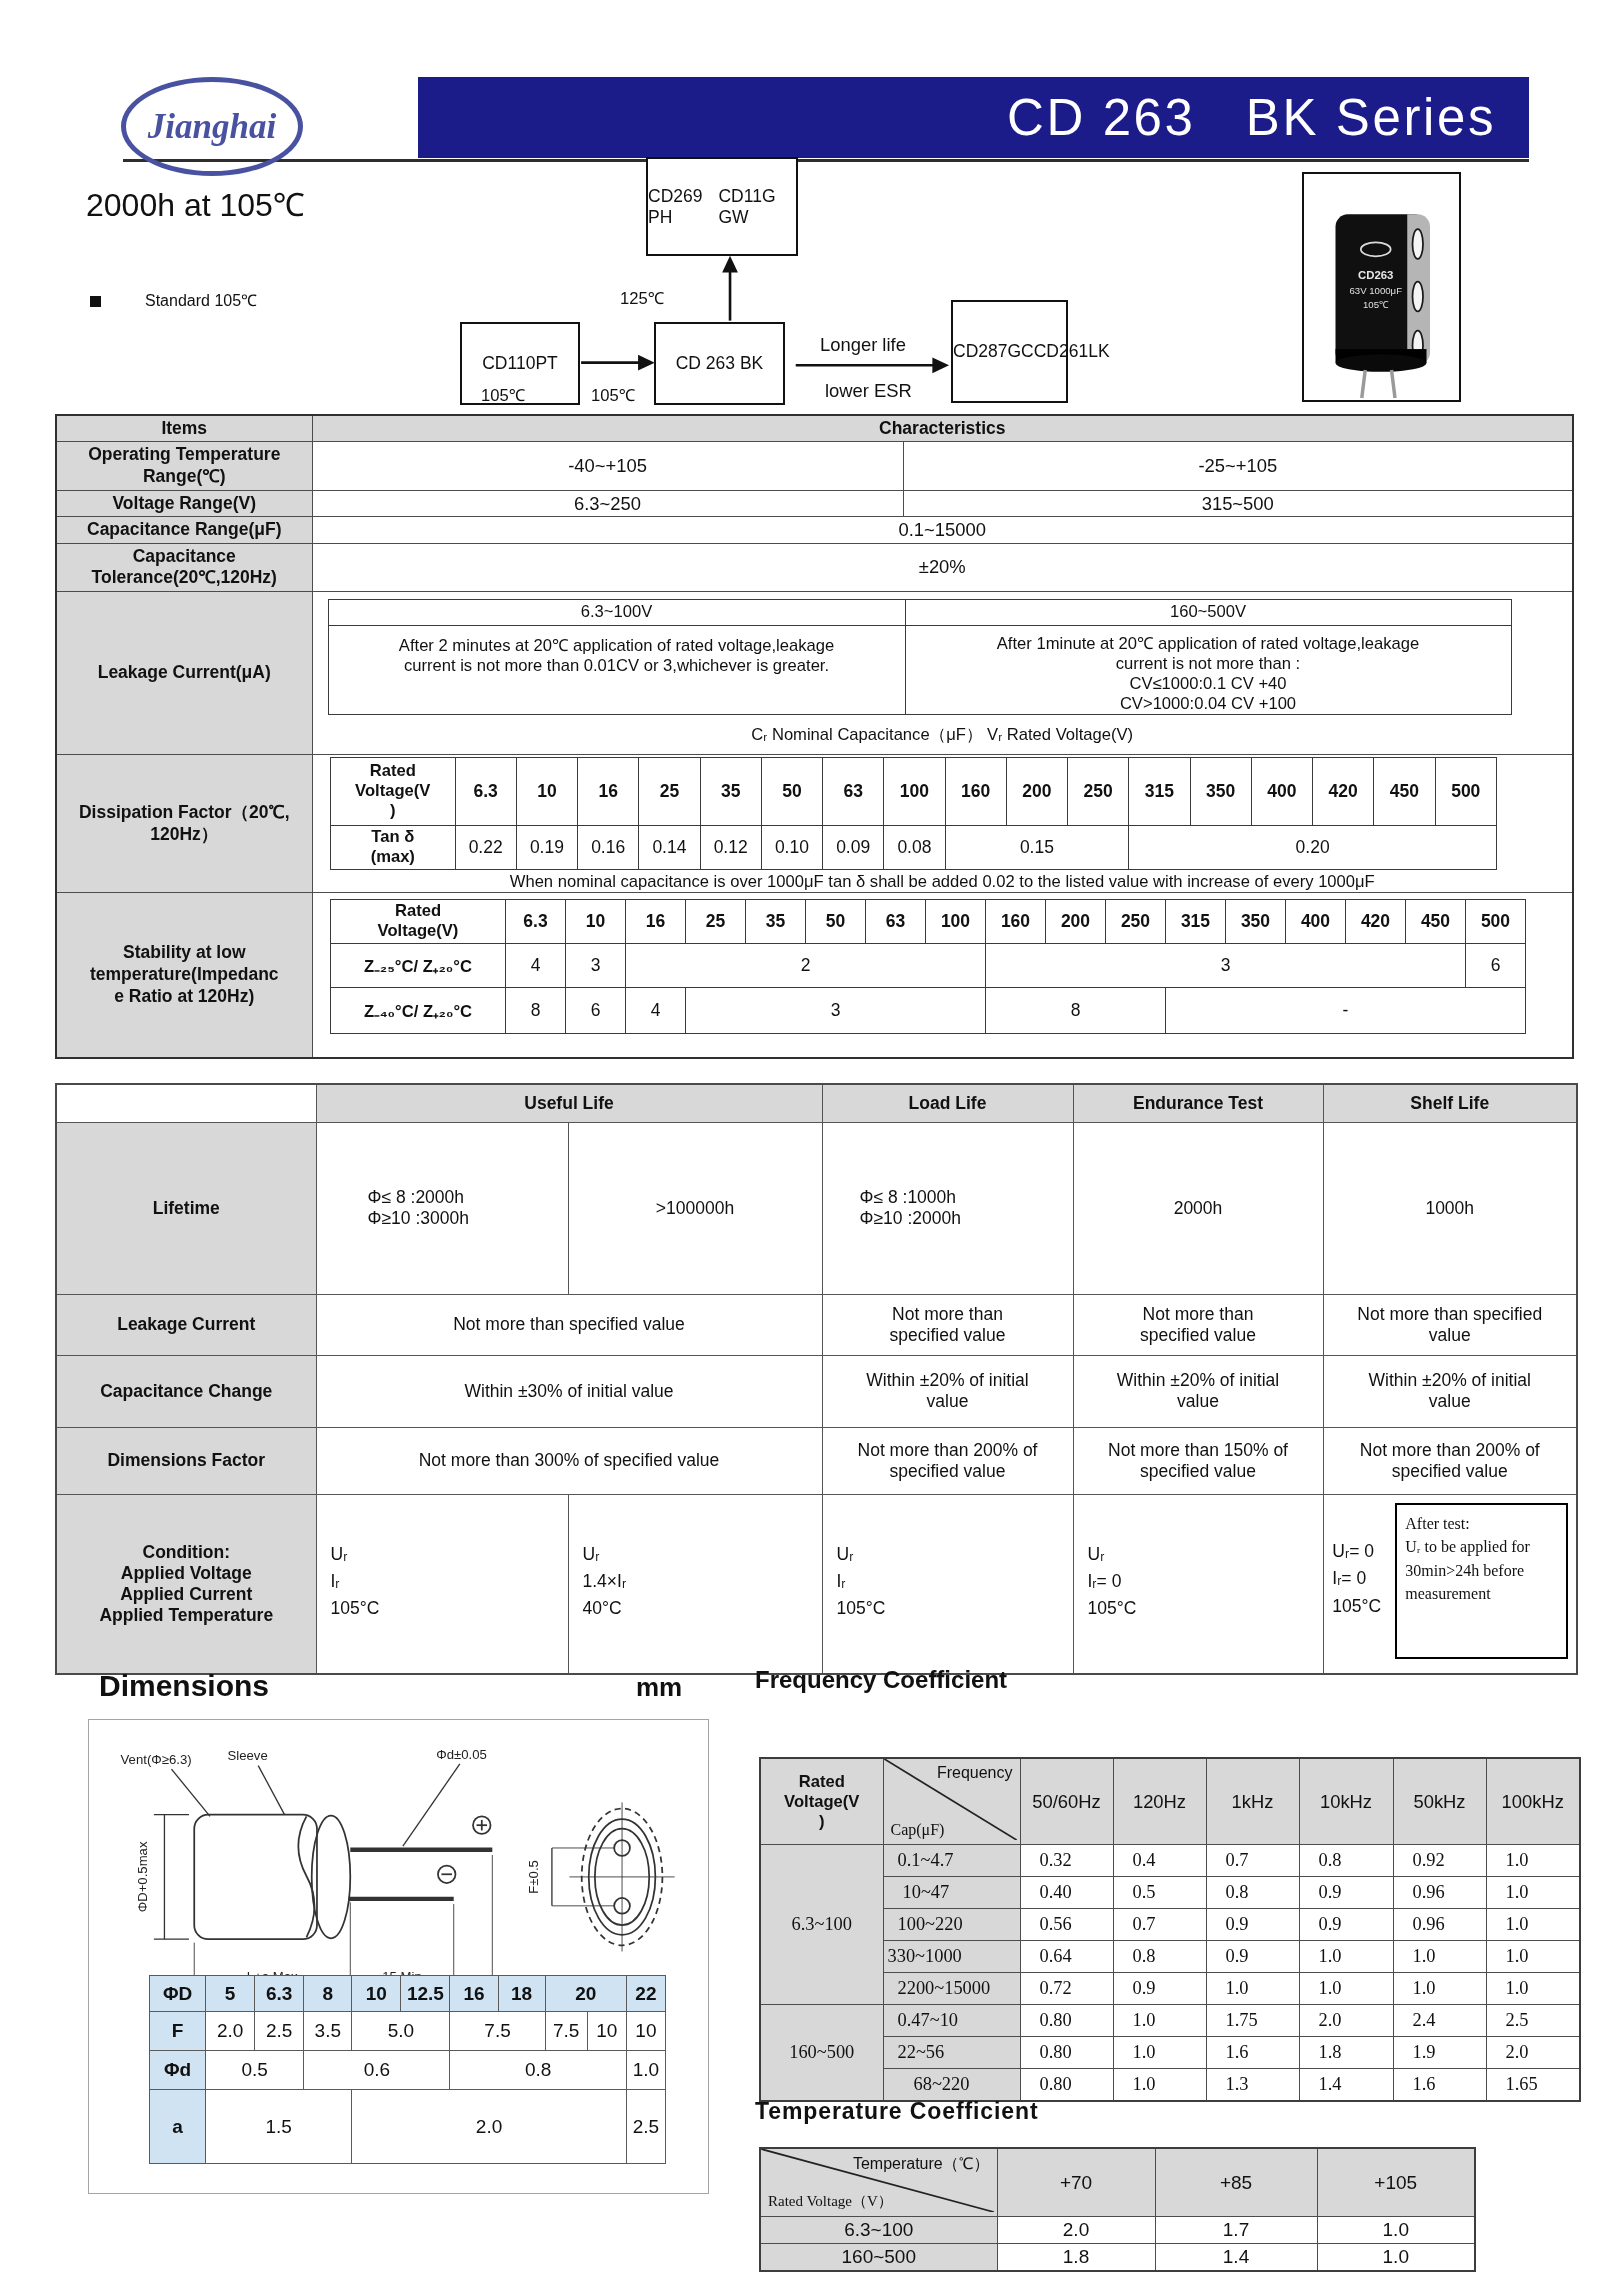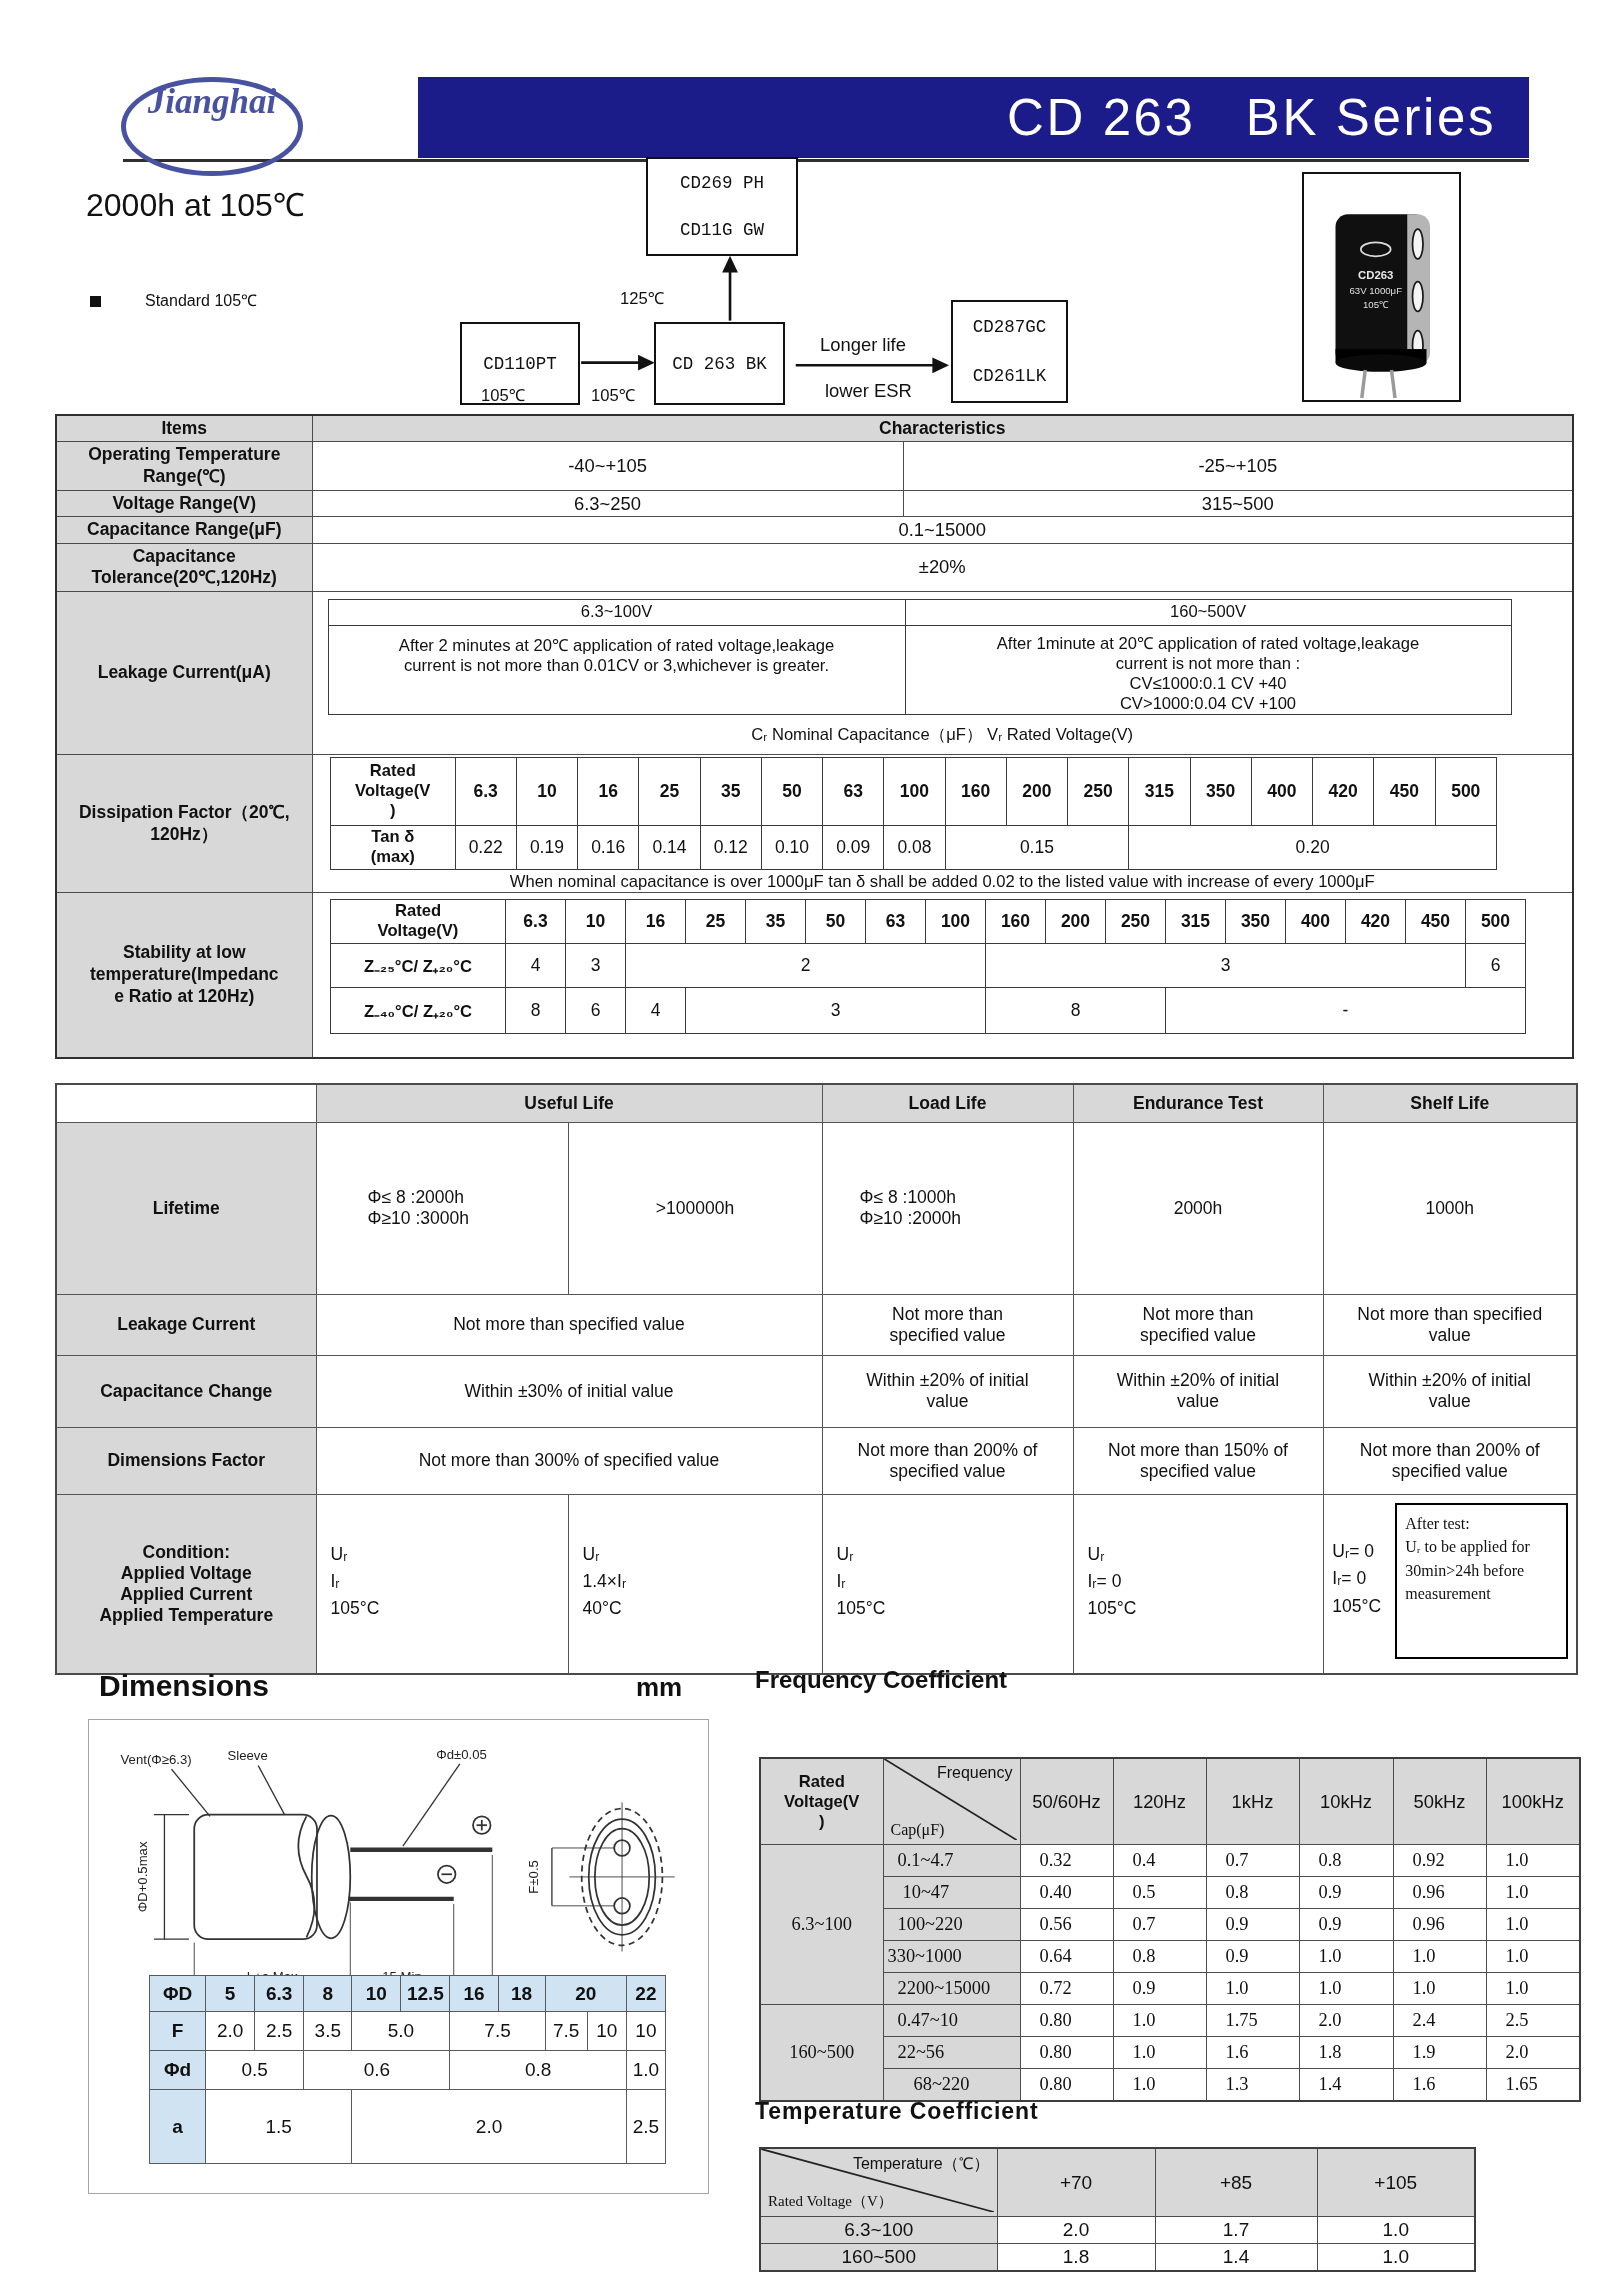--- a/index.html
+++ b/index.html
@@ -7,32 +7,32 @@
        font-family:"Liberation Sans",sans-serif;color:#111;overflow:hidden}
   .abs{position:absolute}
   .pre{white-space:pre-line}
   table{border-collapse:collapse;table-layout:fixed}
   td,th{border:1.8px solid #4c4c4c;text-align:center;vertical-align:middle;padding:0;font-weight:normal;overflow:hidden}
   .shade{background:#d8d8d8}
   .blue{background:#cfe3f2}
   .b{font-weight:bold}
   
   .logo{left:121px;top:77px;width:172px;height:89px;border:5.3px solid #4952a0;border-radius:50%;
-        display:flex;justify-content:center;color:#4952a0;
+        display:flex;align-items:center;justify-content:center;color:#4952a0;
         font-family:"Liberation Serif",serif;font-style:italic;font-weight:bold;font-size:35px}
   .topline{left:123px;top:159px;width:1406px;height:2.6px;background:#2e2e2e}
   .banner{left:418px;top:77px;width:1111px;height:81px;background:#1b1b8a;color:#fff;
           display:flex;align-items:center;justify-content:flex-end;padding-right:33px;box-sizing:border-box;
           font-size:51px;letter-spacing:2.6px;white-space:pre}
   .tagline{left:86px;top:182px;font-size:32px}
   .bullet{left:90px;top:296px;width:11.4px;height:11.4px;background:#111}
   .standard{left:145px;top:289px;font-size:16px}
   
-  .fbox{border:2.6px solid #111;background:#fff;display:flex;flex-direction:column;align-items:center;
-        justify-content:center;font-family:Liberation Mono, monospace;font-size:17.5px;box-sizing:border-box}
+  .fbox{border:2.6px solid #111;background:#fff;display:flex;flex-direction:row;align-items:center;
+        justify-content:center;font-family:Liberation Sans, sans-serif;font-size:17.5px;box-sizing:border-box}
   .flbl{font-size:16.6px}
   .flife{font-size:18.4px}
   
   .main{border:2.6px solid #303030;font-size:18.4px}
   .main td.lbl{background:#d8d8d8;font-weight:bold;font-size:17.5px;line-height:1.25;padding:1.8px 5.3px}
   .inbox{border:1.8px solid #3a3a3a;display:flex;text-align:center;font-size:16.6px}
   .inbox .hd{height:24.5px;line-height:24.5px;border-bottom:1.8px solid #3a3a3a}
   .itable td,.itable th{border:1.8px solid #3a3a3a}
   .note{font-size:16.6px;text-align:center}
   

